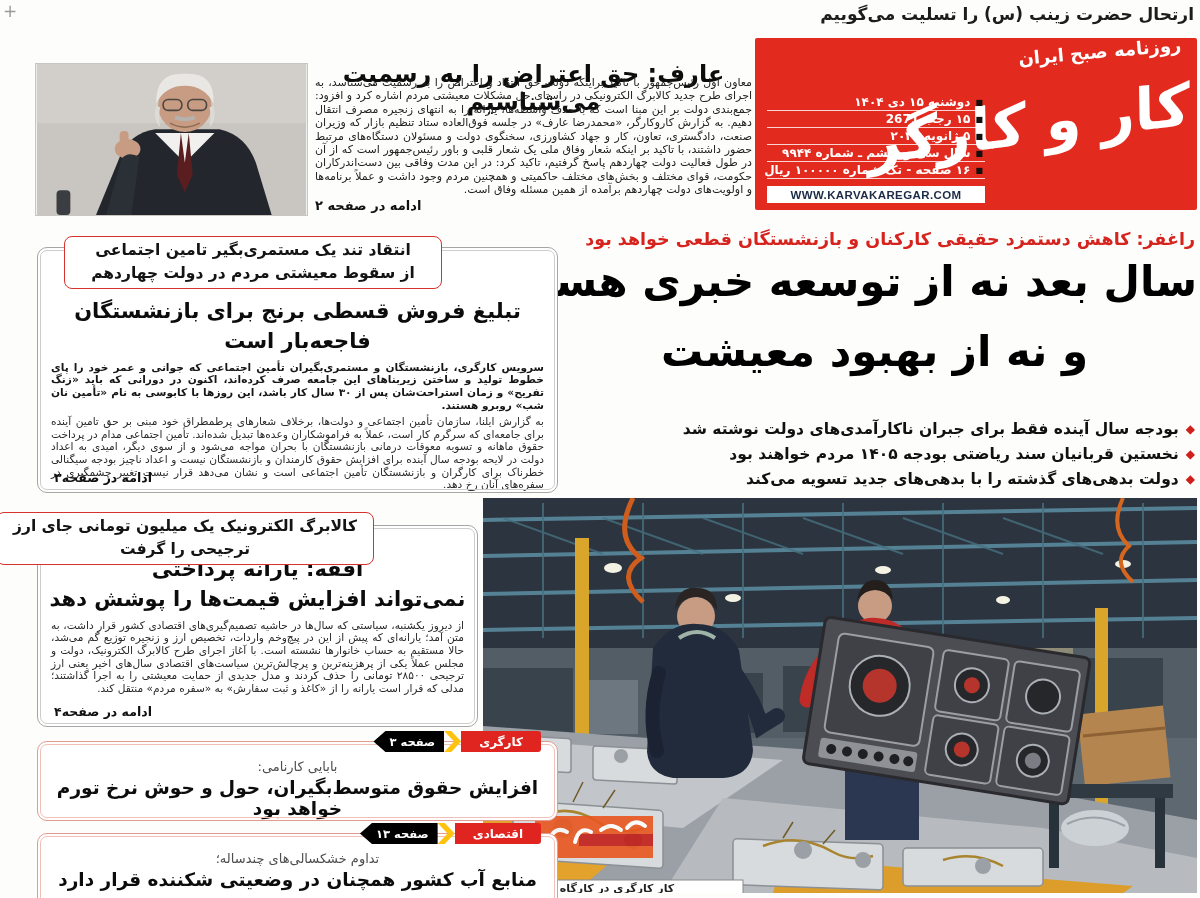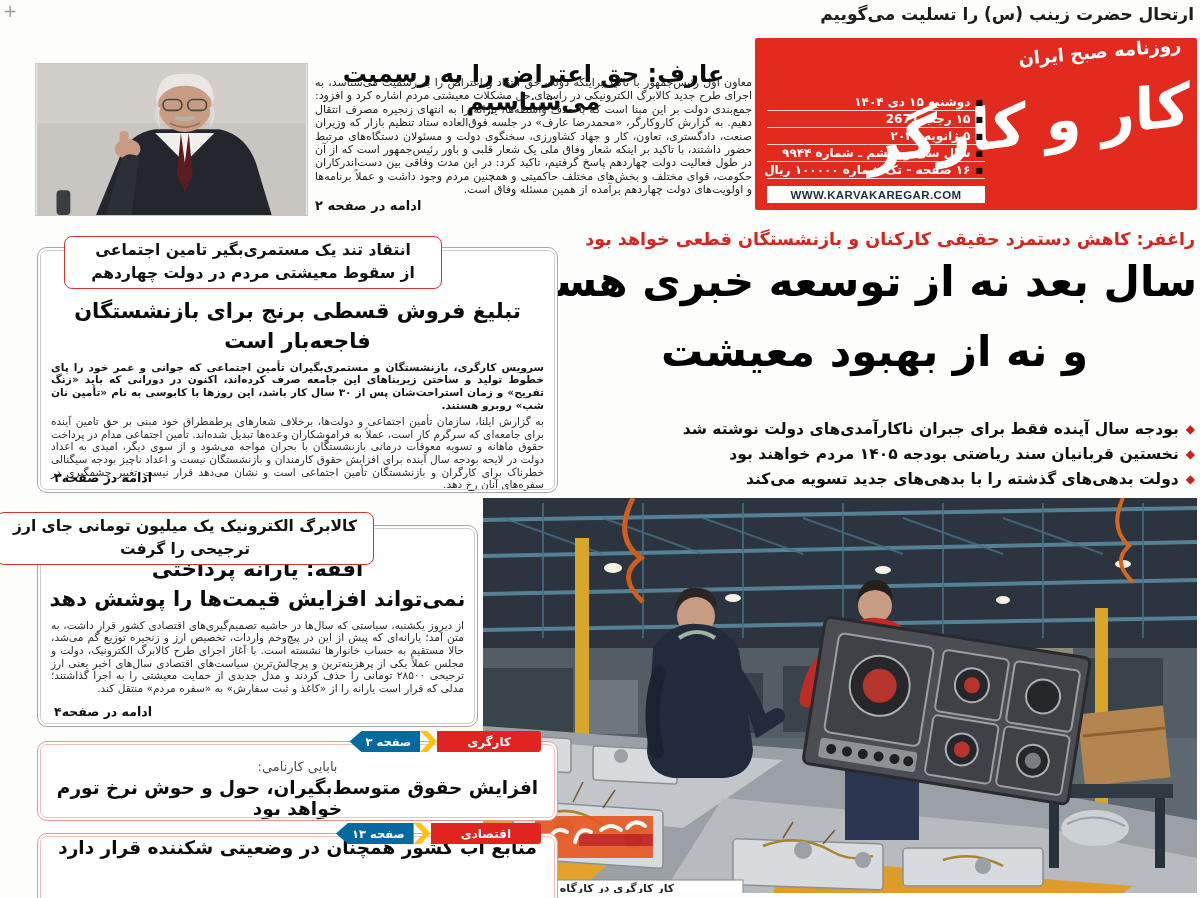--- a/index.html
+++ b/index.html
@@ -68,24 +68,24 @@
   .box2 .bhead{margin-top:28px;}
   .box3{top:741px;left:37px;width:521px;height:80px;}
   .box4{top:833px;left:37px;width:521px;height:80px;}
 
   .mini-kicker{text-align:center;font-size:13px;color:#4d4d4d;margin-top:17px;}
   .mini-head{text-align:center;font-size:18.5px;font-weight:bold;color:#0c0c0c;margin-top:3px;}
 
   
   .ribbon{position:absolute;top:-11px;right:16px;display:flex;height:21px;z-index:3;direction:rtl;}
   .ribbon .sec{background:#e02420;color:#fff;font-size:12px;font-weight:bold;
-               display:flex;align-items:center;padding:0 30px;border-radius:0 3px 3px 0;}
+               display:flex;align-items:center;padding:0 18px;border-radius:0 3px 3px 0;}
   .ribbon .chev{width:17px;background:#ffc20e;
       clip-path:polygon(42% 0,100% 50%,42% 100%,0 100%,58% 50%,0 0);}
-  .ribbon .pg{background:#0369a1;color:#fff;font-size:11.5px;font-weight:bold;
+  .ribbon .pg{background:#000000;color:#fff;font-size:11.5px;font-weight:bold;
               display:flex;align-items:center;padding:0 9px 0 16px;
               clip-path:polygon(0 50%,12px 0,100% 0,100% 100%,12px 100%);}
 </style>
 </head>
 <body>
 
 <div id="page">
 
   <span class="abs cropmark">+</span>
   <div class="abs condolence">ارتحال حضرت زینب (س) را تسلیت می‌گوییم</div>
@@ -344,16 +344,17 @@
     <div class="mini-kicker">بابایی کارنامی:</div>
     <div class="mini-head">افزایش حقوق متوسط‌بگیران، حول و حوش نرخ تورم خواهد بود</div>
   </div>
 
   <div class="dbox salmon box4">
     <div class="ribbon">
       <span class="sec">اقتصادی</span>
       <span class="chev"></span>
       <span class="pg">صفحه ۱۳</span>
     </div>
+    <div class="mini-kicker">تداوم خشکسالی‌های چندساله؛</div>
     <div class="mini-head">منابع آب کشور همچنان در وضعیتی شکننده قرار دارد</div>
   </div>
 
 </div>
 
 </body></html>

